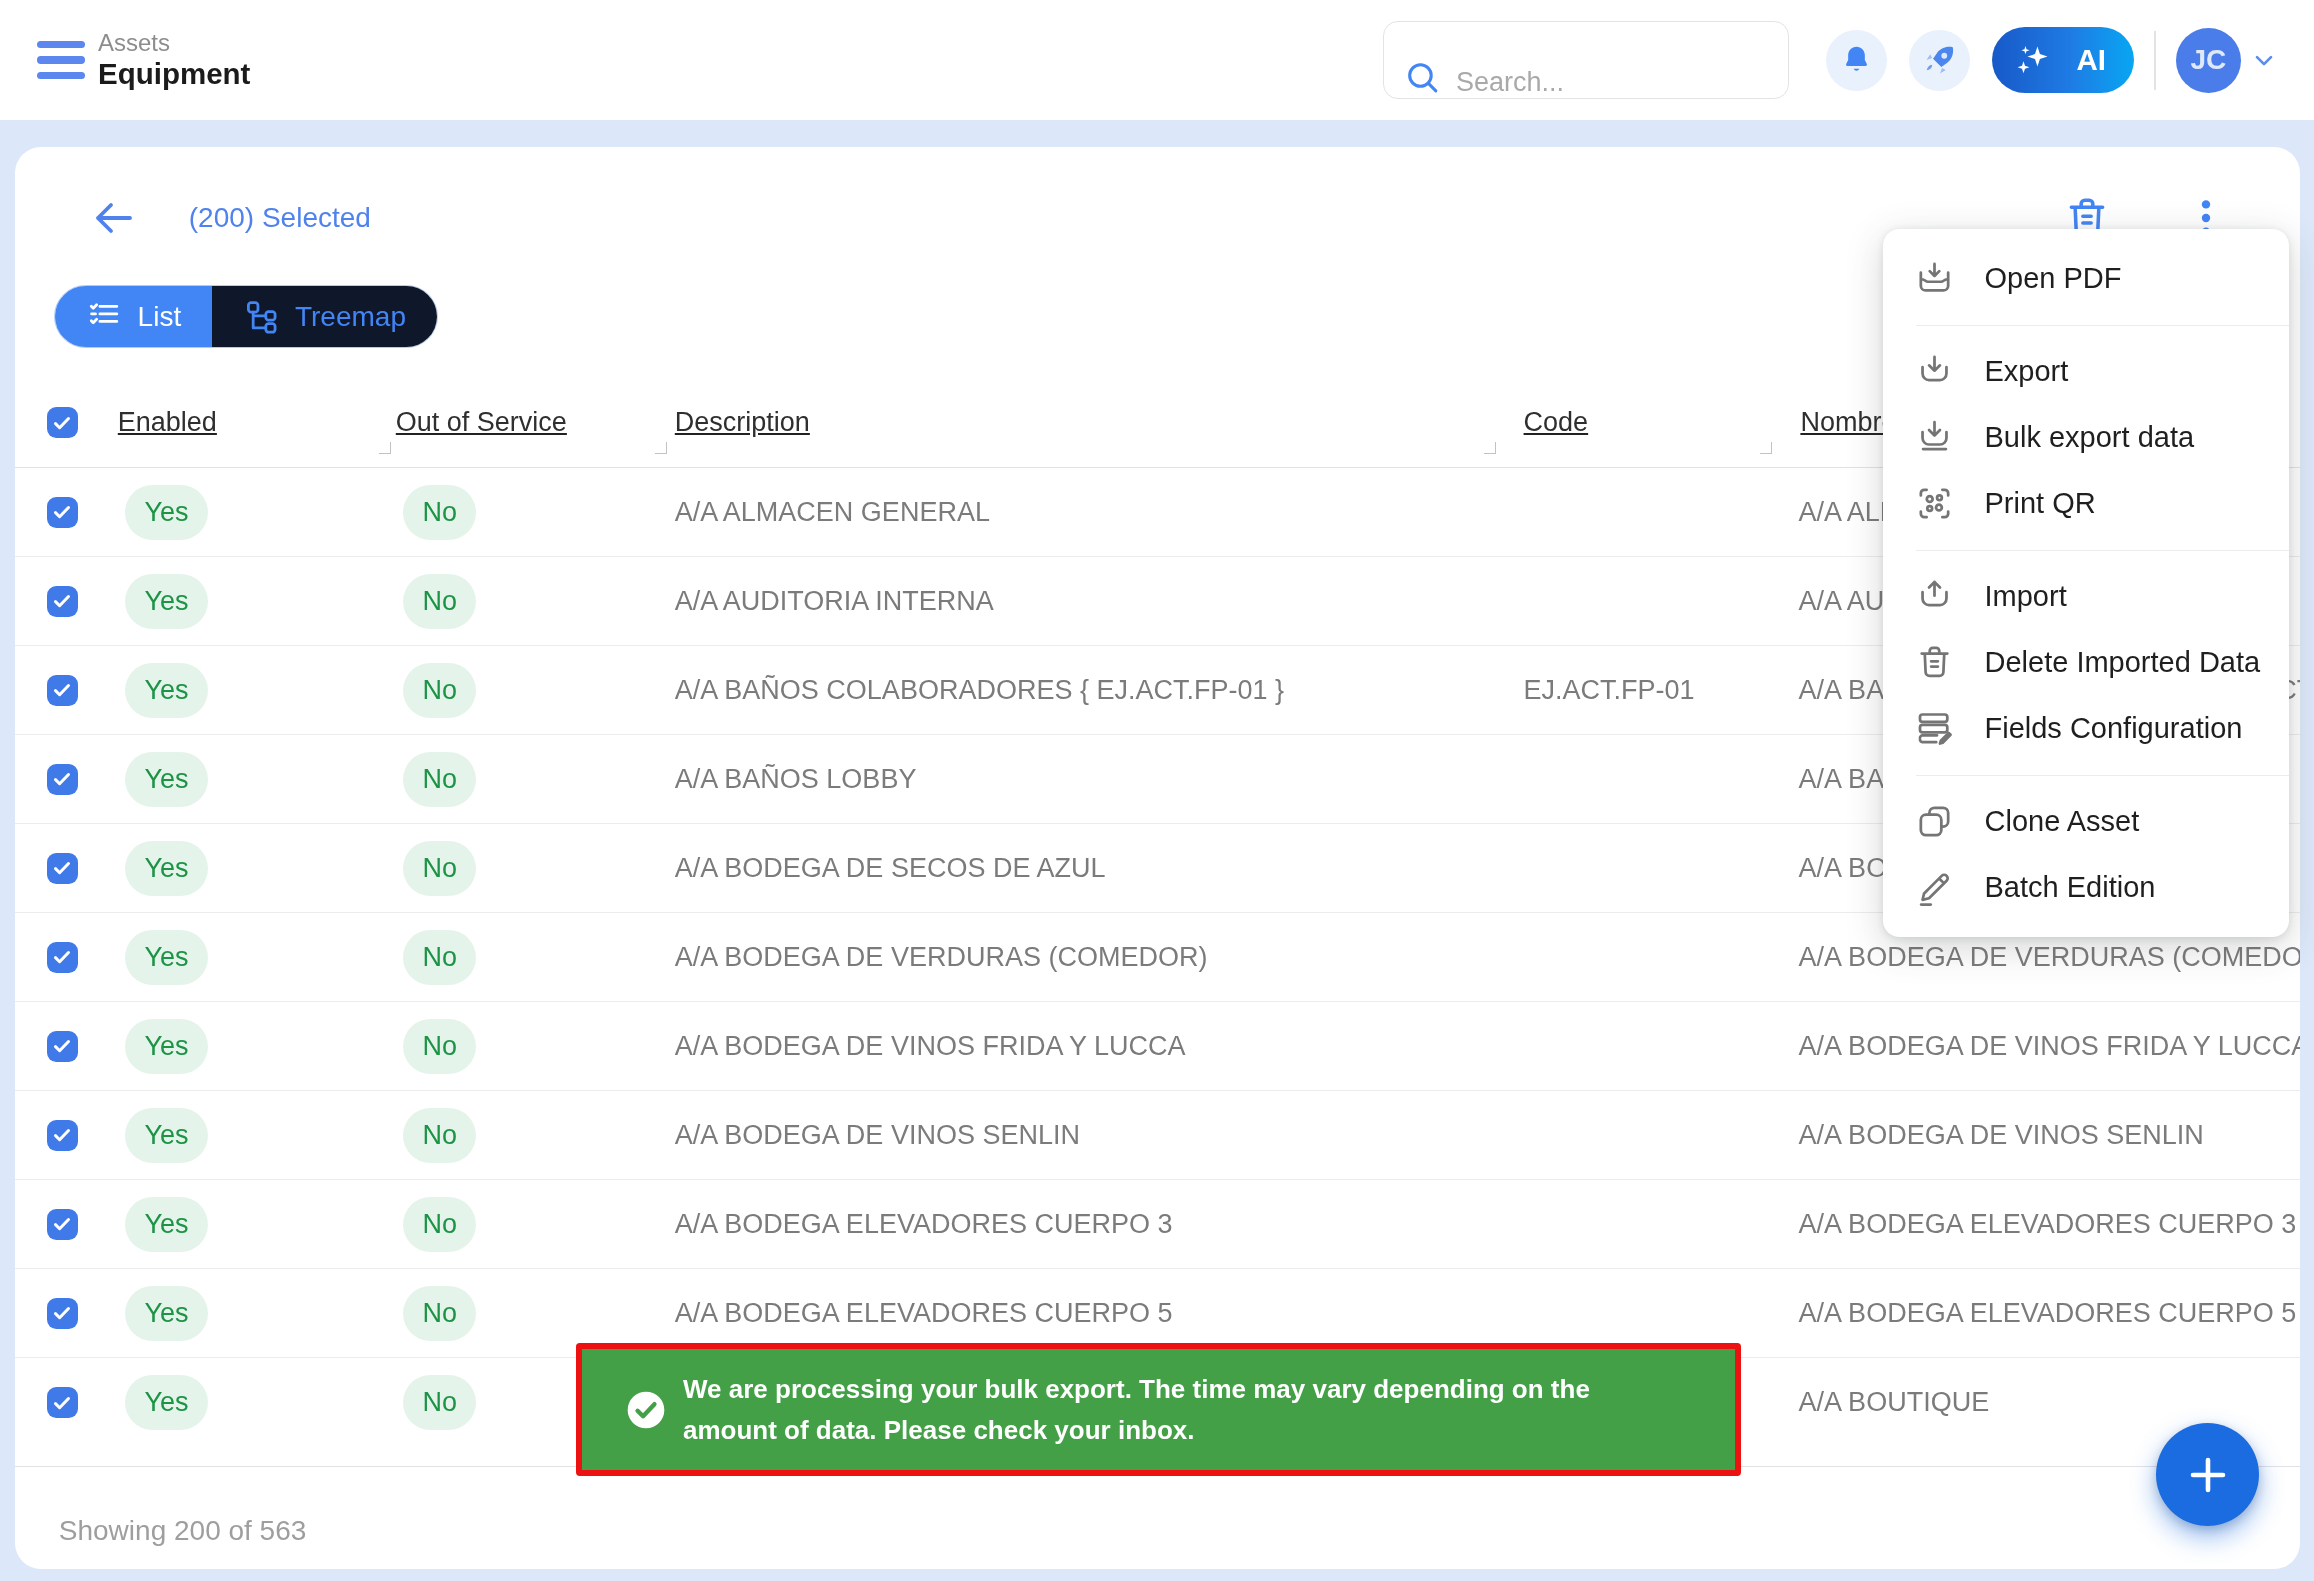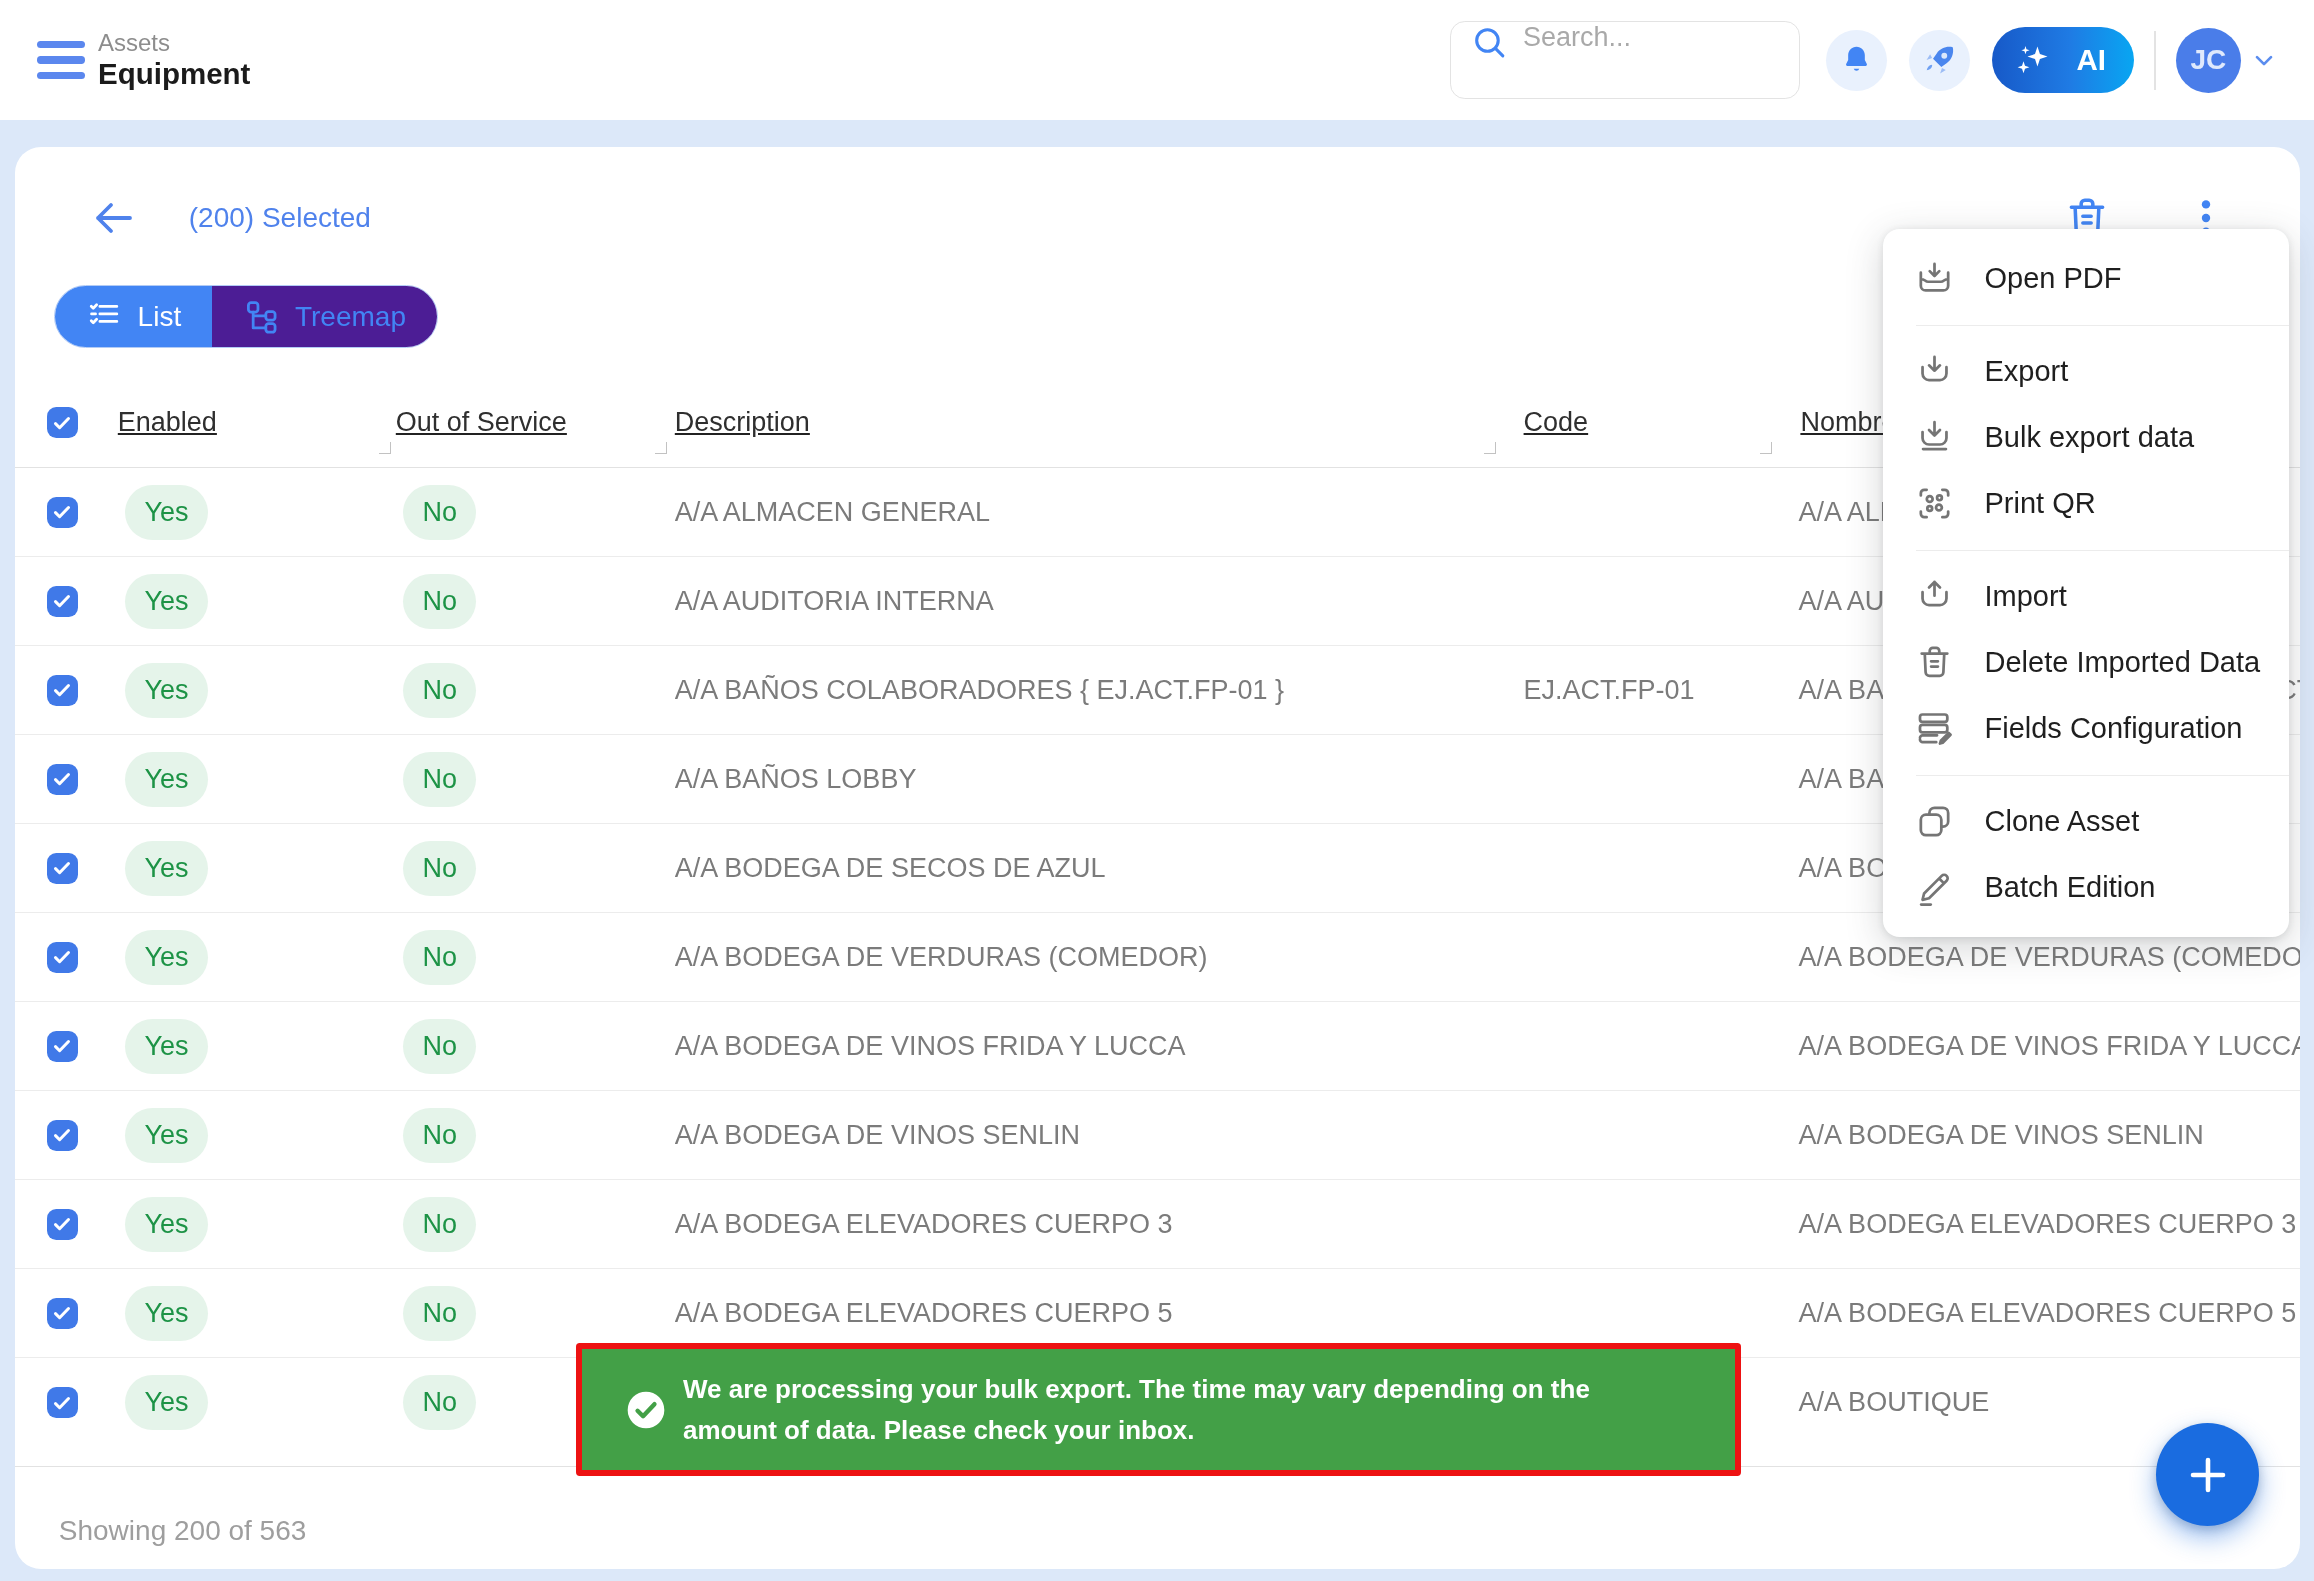--- a/index.html
+++ b/index.html
@@ -15,39 +15,39 @@
     font-family:"Liberation Sans","DejaVu Sans",sans-serif;color:var(--text-dark);
   }
   
   .topbar{height:120px;background:#fff;display:flex;align-items:center;padding:0 37px;}
   .hamburger{width:48px;display:flex;flex-direction:column;gap:8.3px;cursor:pointer;}
   .hamburger span{display:block;height:7.4px;border-radius:3.7px;background:#5b87ee;}
   .titles{margin-left:13px;line-height:1.15;}
   .breadcrumb{font-size:24px;color:#8d8d8d;}
   .page-title{font-size:29.5px;font-weight:bold;color:#1b1b1b;}
   .topbar-right{margin-left:auto;display:flex;align-items:center;}
-  .searchbox{width:350px;height:78px;border:1.8px solid #e3e3e3;border-radius:14.8px;display:flex;align-items:flex-start;padding:0 18.5px;gap:13px;background:#fff;margin-right:26px;}
+  .searchbox{width:406px;height:78px;border:1.8px solid #e3e3e3;border-radius:14.8px;display:flex;align-items:flex-end;padding:0 18.5px;gap:13px;background:#fff;margin-right:37px;}
   .searchbox input{border:none;outline:none;font-size:27px;width:277px;color:#555;font-family:inherit;background:transparent;}
   .searchbox input::placeholder{color:#a9a9a9;}
   .icon-circle{width:61px;height:61px;border-radius:50%;background:var(--light-circle);border:none;display:flex;align-items:center;justify-content:center;cursor:pointer;margin-right:22px;}
   .ai-btn{height:66px;padding:0 28px 0 20px;border:none;border-radius:33px;display:flex;align-items:center;gap:19px;cursor:pointer;background:linear-gradient(90deg,#1759c8 0%,#1f7be4 55%,#08a6f2 100%);color:#fff;font-size:29.5px;font-weight:bold;font-family:inherit;margin-right:20px;}
   .vdivider{width:1.8px;height:59px;background:#e3e3e3;margin-right:20px;}
   .avatar{width:65px;height:65px;border-radius:50%;background:var(--avatar-blue);color:#dfe9fc;font-size:28px;font-weight:bold;display:flex;align-items:center;justify-content:center;cursor:pointer;}
   .chev{margin-left:9.2px;cursor:pointer;display:flex;}
   
   .card{position:absolute;left:14.8px;right:14.8px;top:129px;bottom:13px;background:#fff;border-radius:26px;overflow:hidden;margin-top:18px;}
   .selectbar{display:flex;align-items:center;padding:46px 70px 0 74px;gap:26px;}
   .selected-label{font-size:28px;color:#4f82ec;margin-left:26px;cursor:pointer;}
   .selectbar .spacer{flex:1;}
   .iconbtn{background:none;border:none;cursor:pointer;display:flex;align-items:center;justify-content:center;padding:0;margin-left:44px;}
   
   .toggle{display:inline-flex;margin:42px 0 0 39px;border:1.8px solid #b2cbf5;border-radius:33px;overflow:hidden;height:63px;}
   .seg{display:flex;align-items:center;justify-content:center;gap:14.8px;font-size:28px;cursor:pointer;padding:0 31px;text-align:center;}
   .seg.active{background:var(--accent);color:#fff;}
-  .seg.inactive{background:#4c1d95;color:var(--accent);}
+  .seg.inactive{background:#0f172a;color:var(--accent);}
   
   .grid{display:grid;grid-template-columns:71px 278px 279px 834px 275px 1fr;padding-left:32px;align-items:center;}
   .thead{margin-top:48px;height:72px;position:relative;border-bottom:0.9px solid #e2e2e2;align-items:start;text-decoration:underline;}
   .thead .hcell{font-size:27px;color:#2f2f2f;padding-top:11px;}
   .handle{position:absolute;width:12px;height:12px;border-right:1.8px solid #c2c2c2;border-bottom:1.8px solid #c2c2c2;bottom:13px;}
   .trow{height:89px;border-bottom:0.9px solid var(--divider);cursor:pointer;}
   .trow:last-child{border-bottom:none;}
   .cell{font-size:27px;color:var(--text-gray);white-space:nowrap;overflow:hidden;}
   .cell.code,.cell.nombre{padding-left:14.8px;}
   .checkbox{width:31px;height:31px;border-radius:9.2px;background:#4079e8;display:flex;align-items:center;justify-content:center;cursor:pointer;}

